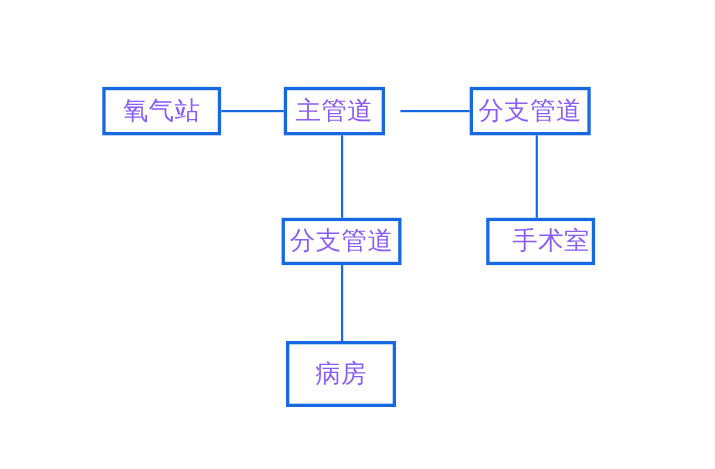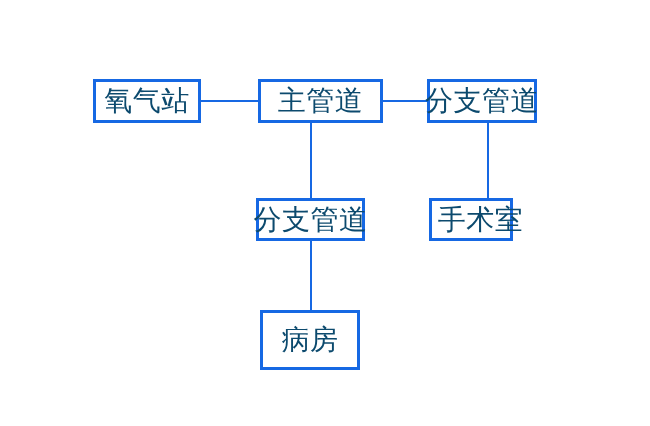--- a/index.html
+++ b/index.html
@@ -20,41 +20,41 @@
     background: #ffffff;
   }
   .node {
     position: absolute;
     box-sizing: border-box;
     background: #ffffff;
     border: 3px solid #1668e3;
     display: flex;
     align-items: center;
     justify-content: center;
-    color: #0c4a6e;
-    font-size: 28px;
+    color: #8b5cf6;
+    font-size: 23px;
     line-height: 1;
     letter-spacing: 0.5px;
     white-space: nowrap;
     z-index: 2;
   }
   .edge {
     position: absolute;
     background: #1668e3;
     z-index: 1;
   }
   .edge.h { height: 2px; }
   .edge.v { width: 2px; }
 
   
   #node-oxygen-station   { left: 93px;  top: 79px;  width: 108px; height: 44px; }
-  #node-main-pipeline    { left: 258px; top: 79px;  width: 125px; height: 44px; }
+  #node-main-pipeline    { left: 258px; top: 79px;  width: 92px; height: 44px; }
   #node-branch-pipeline-right { left: 427px; top: 79px;  width: 110px; height: 44px; }
   #node-branch-pipeline-center { left: 256px; top: 198px; width: 109px; height: 43px; }
-  #node-operating-room   { left: 429px; top: 198px; width: 84px;  height: 43px; padding-left: 19px; }
+  #node-operating-room   { left: 442px; top: 198px; width: 99px;  height: 43px; padding-left: 19px; }
   #node-ward             { left: 260px; top: 310px; width: 100px; height: 60px; }
 
   
   #edge-oxygen-to-main        { left: 201px; top: 100px; width: 58px; }
   #edge-main-to-branch-right  { left: 364px; top: 100px; width: 64px; }
   #edge-main-to-branch-center { left: 310px; top: 122px; height: 77px; }
   #edge-branch-right-to-or    { left: 487px; top: 122px; height: 77px; }
   #edge-branch-center-to-ward { left: 310px; top: 240px; height: 71px; }
 </style>
 </head>

